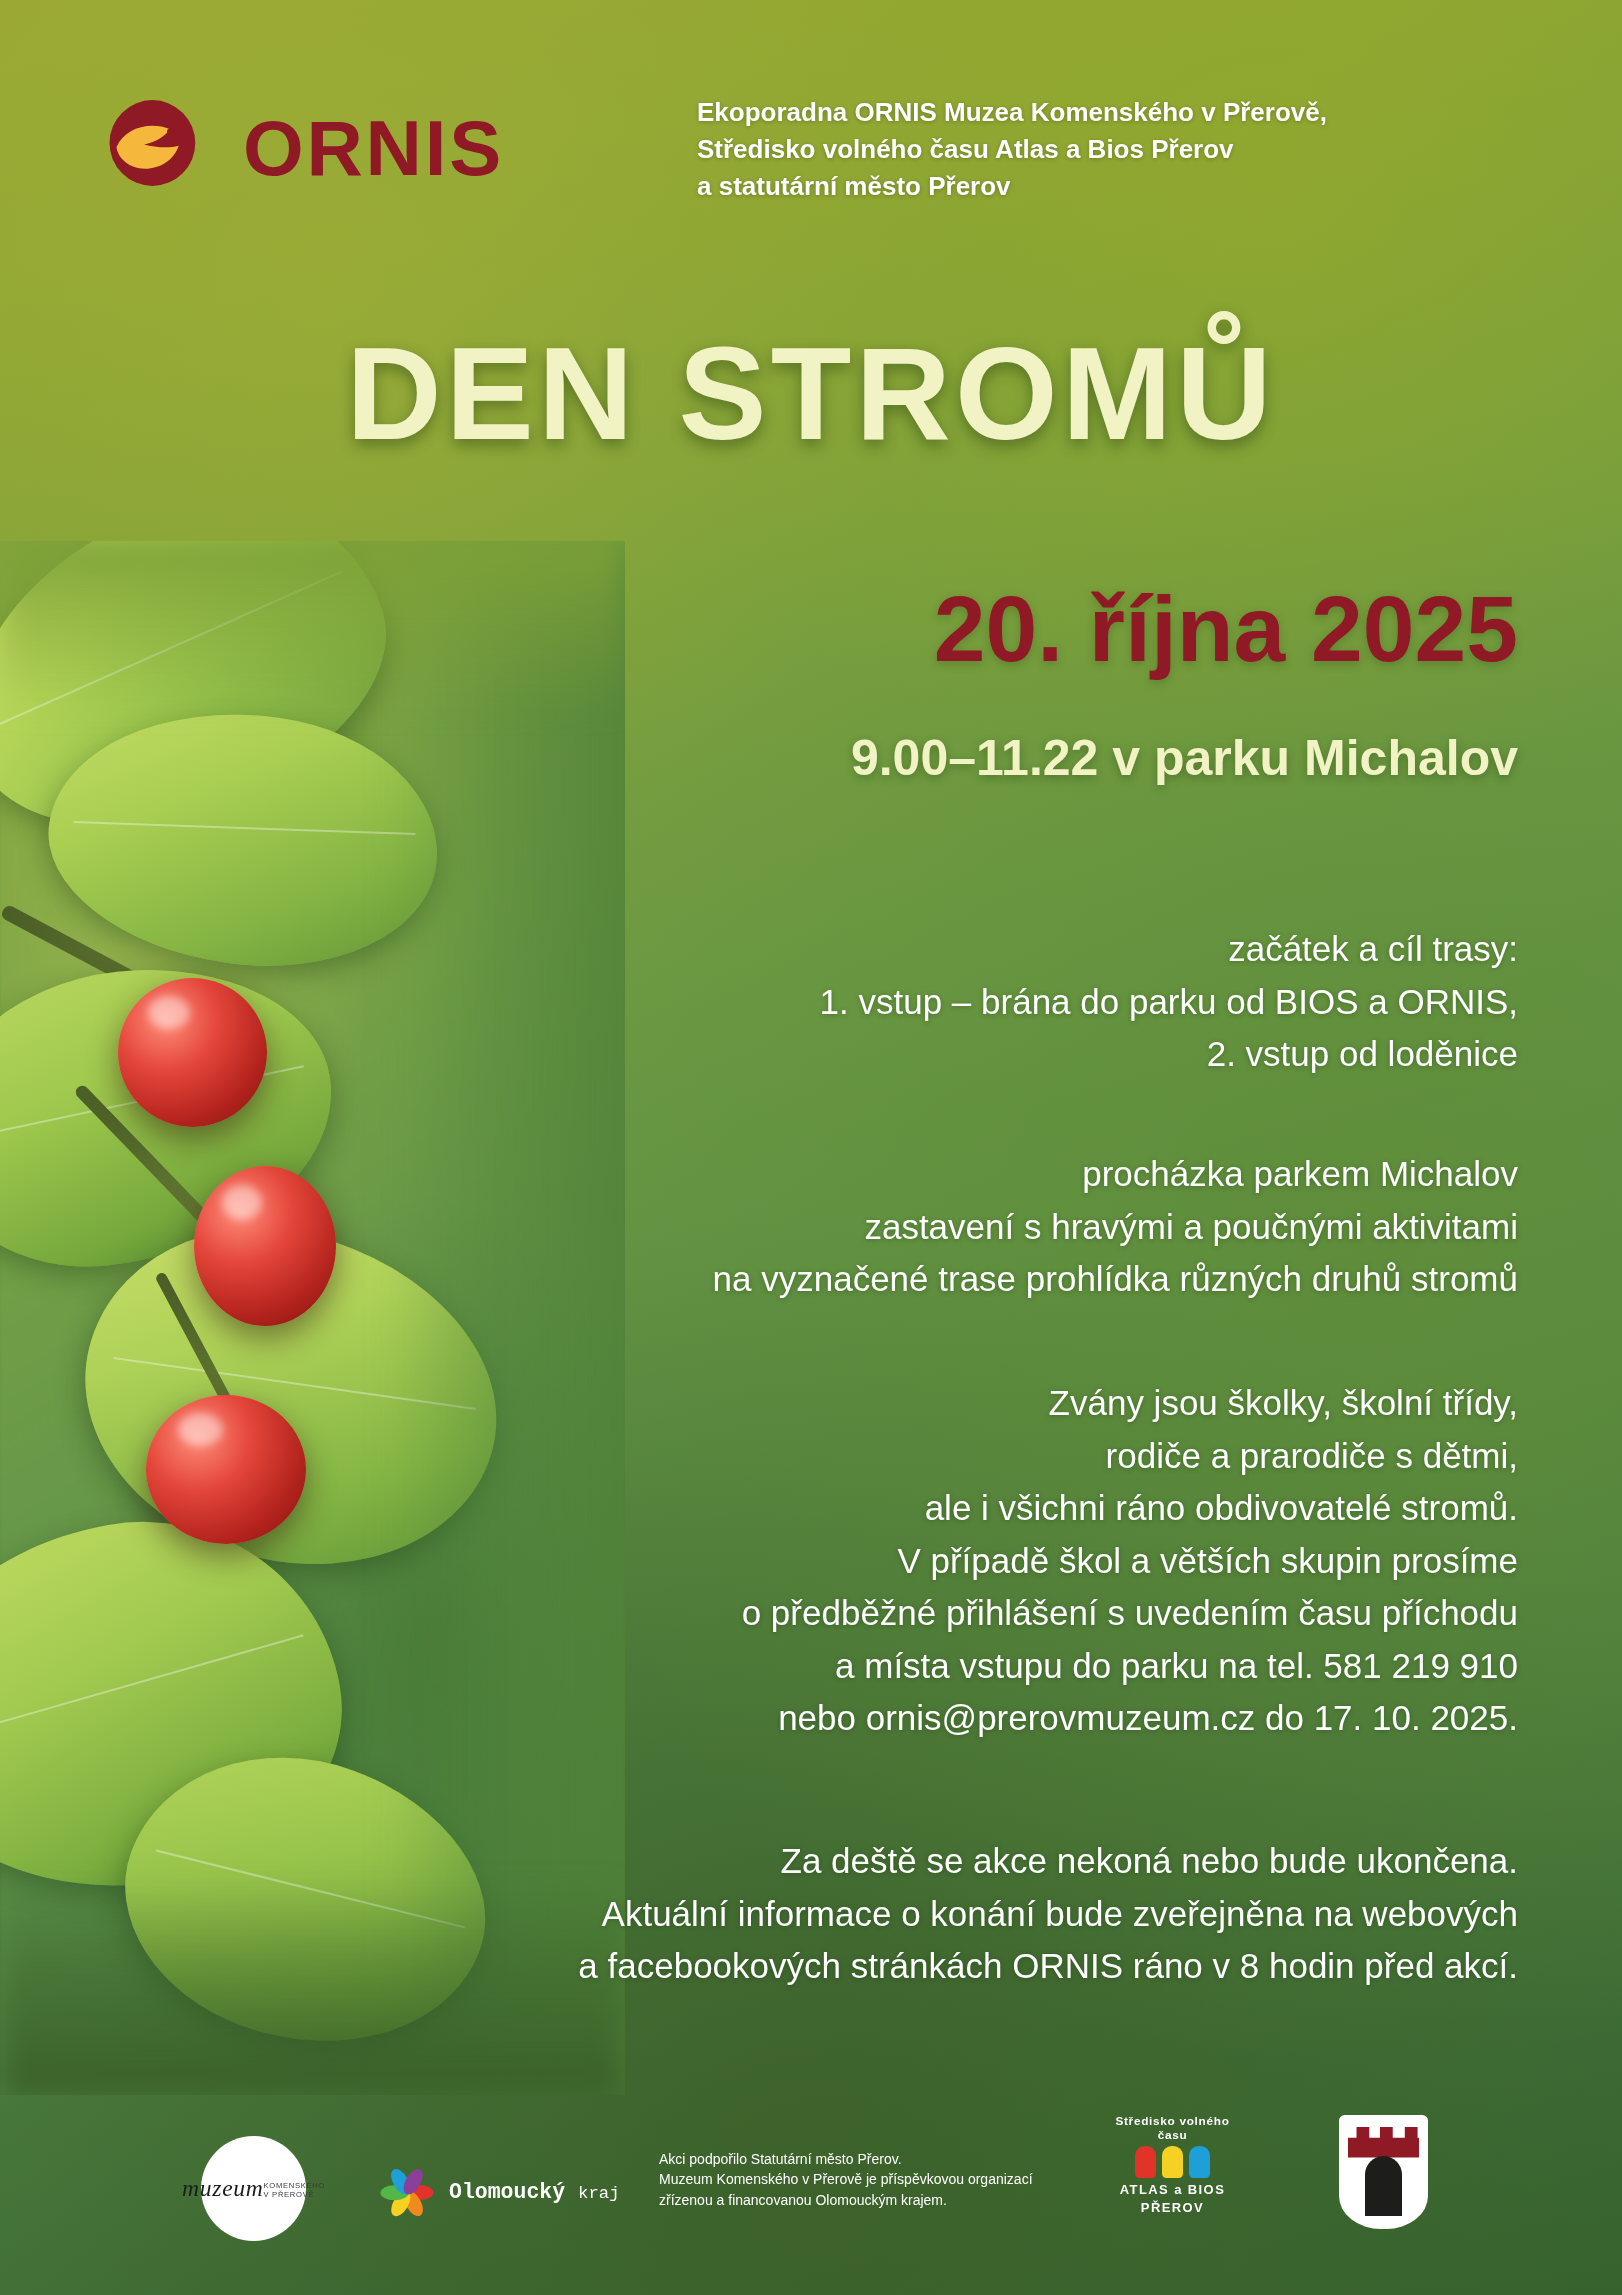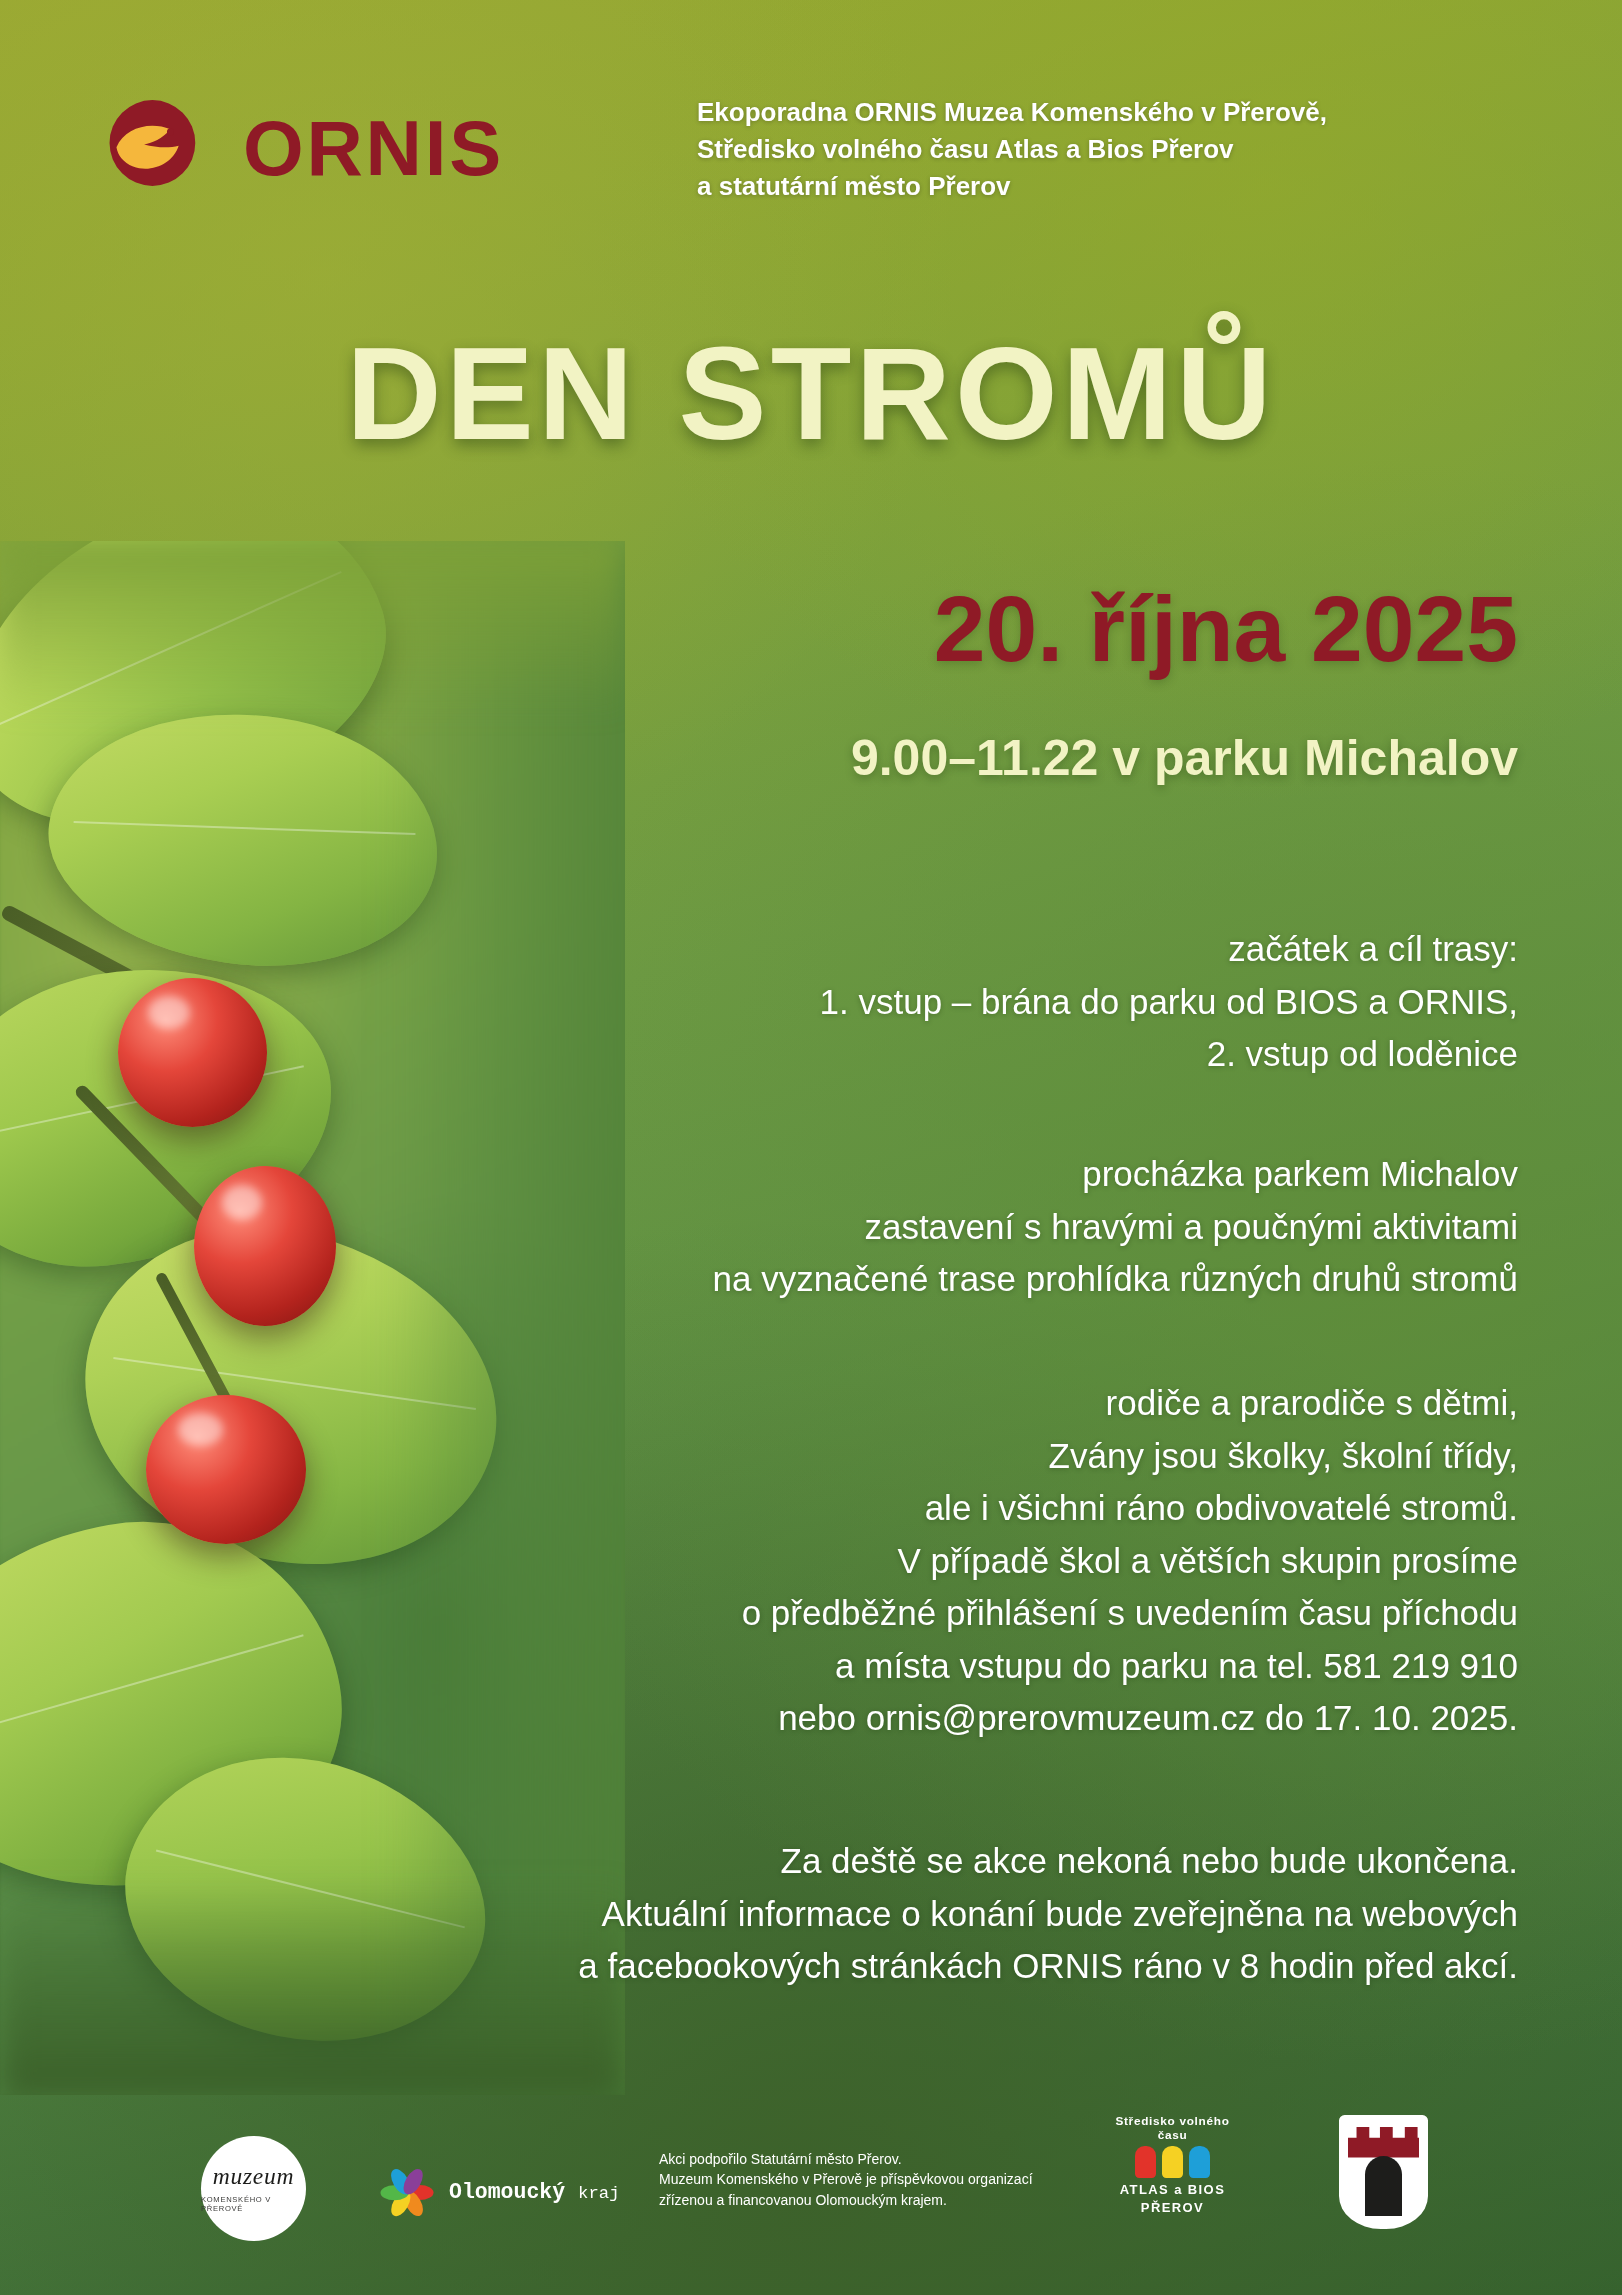--- a/index.html
+++ b/index.html
@@ -237,21 +237,21 @@
   }
   .muzeum-logo {
     position: absolute;
     left: 201px;
     bottom: 12.5px;
     width: 105px;
     height: 105px;
     border-radius: 50%;
     background: #ffffff;
     display: flex;
-    flex-direction: column;
+    flex-direction: row;
     align-items: center;
     justify-content: center;
   }
   .muzeum-logo .m-word {
     font-family: "Liberation Serif", serif;
     font-style: italic;
     font-size: 23.6px;
     color: #1d1d1b;
     letter-spacing: 0.7px;
   }
@@ -414,22 +414,22 @@
     <div>2. vstup od loděnice</div>
   </div>
 
   <div class="block b-walk">
     <div>procházka parkem Michalov</div>
     <div>zastavení s hravými a poučnými aktivitami</div>
     <div>na vyznačené trase prohlídka různých druhů stromů</div>
   </div>
 
   <div class="block b-invite">
+    <div>Zvány jsou školky, školní třídy,</div>
     <div>rodiče a prarodiče s dětmi,</div>
-    <div>Zvány jsou školky, školní třídy,</div>
     <div>ale i všichni ráno obdivovatelé stromů.</div>
     <div>V případě škol a větších skupin prosíme</div>
     <div>o předběžné přihlášení s uvedením času příchodu</div>
     <div>a místa vstupu do parku na tel. 581 219 910</div>
     <div>nebo ornis@prerovmuzeum.cz do 17. 10. 2025.</div>
   </div>
 
   <div class="block b-rain">
     <div>Za deště se akce nekoná nebo bude ukončena.</div>
     <div>Aktuální informace o konání bude zveřejněna na webových</div>

